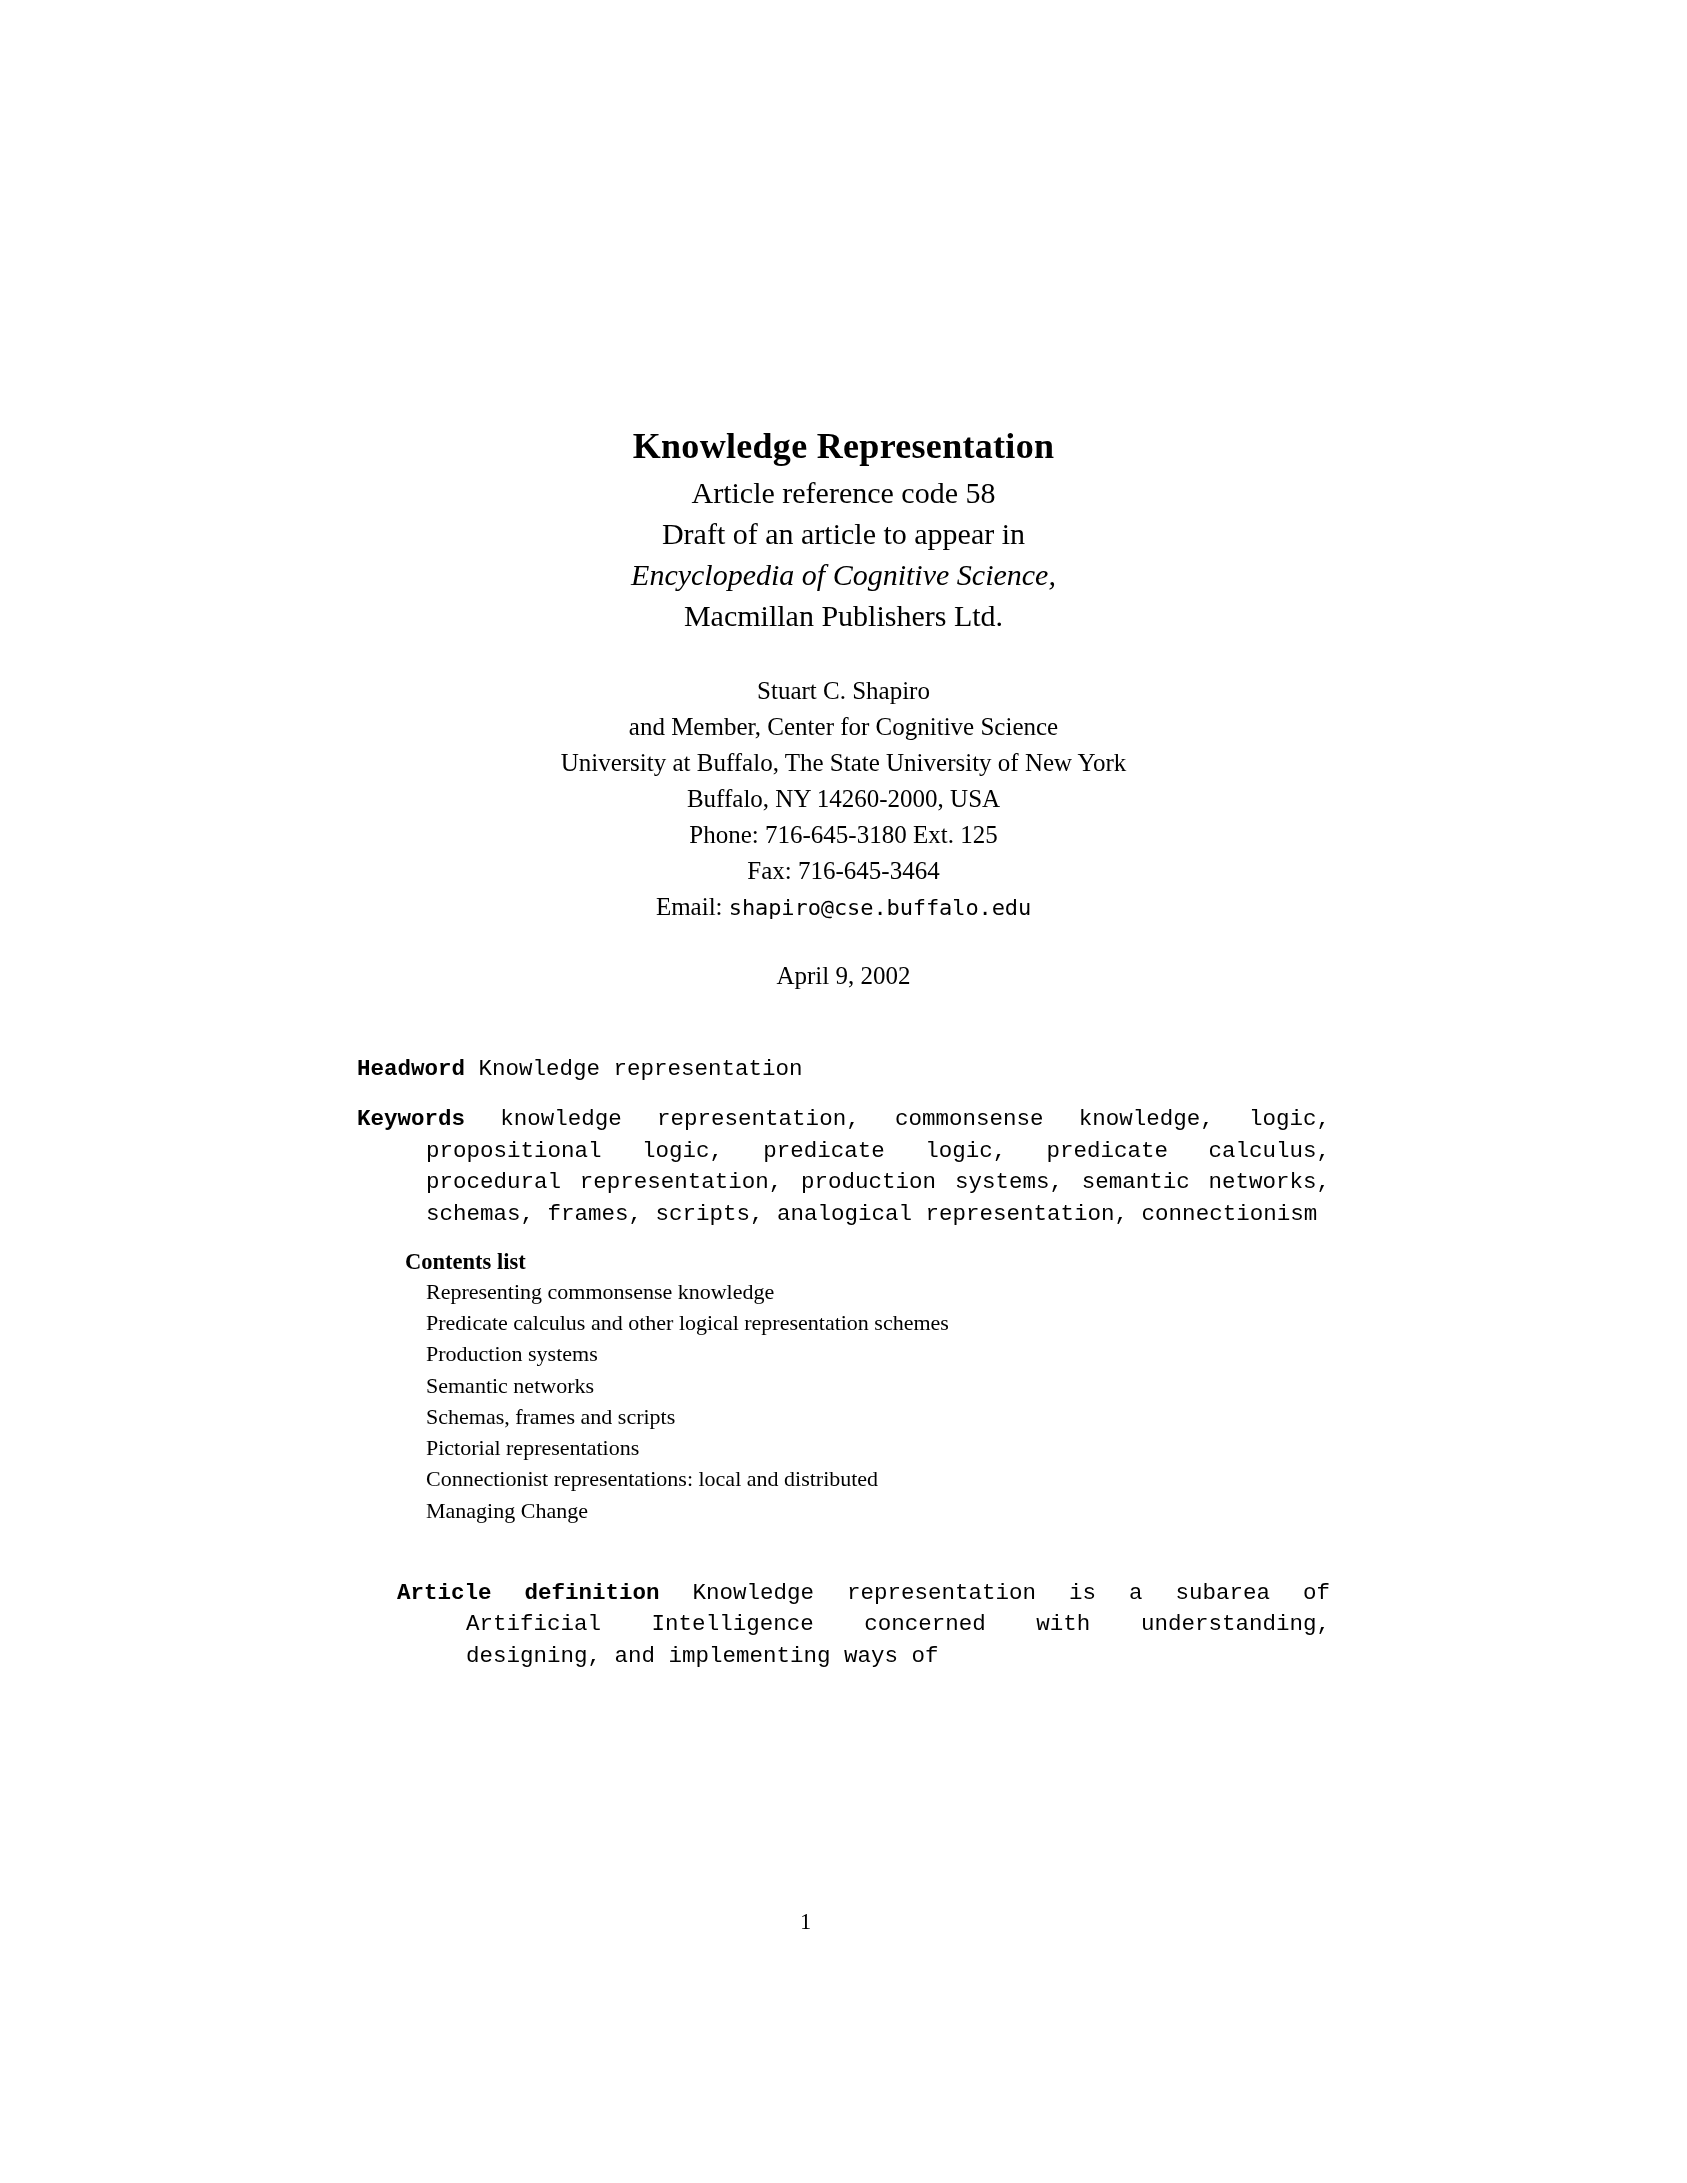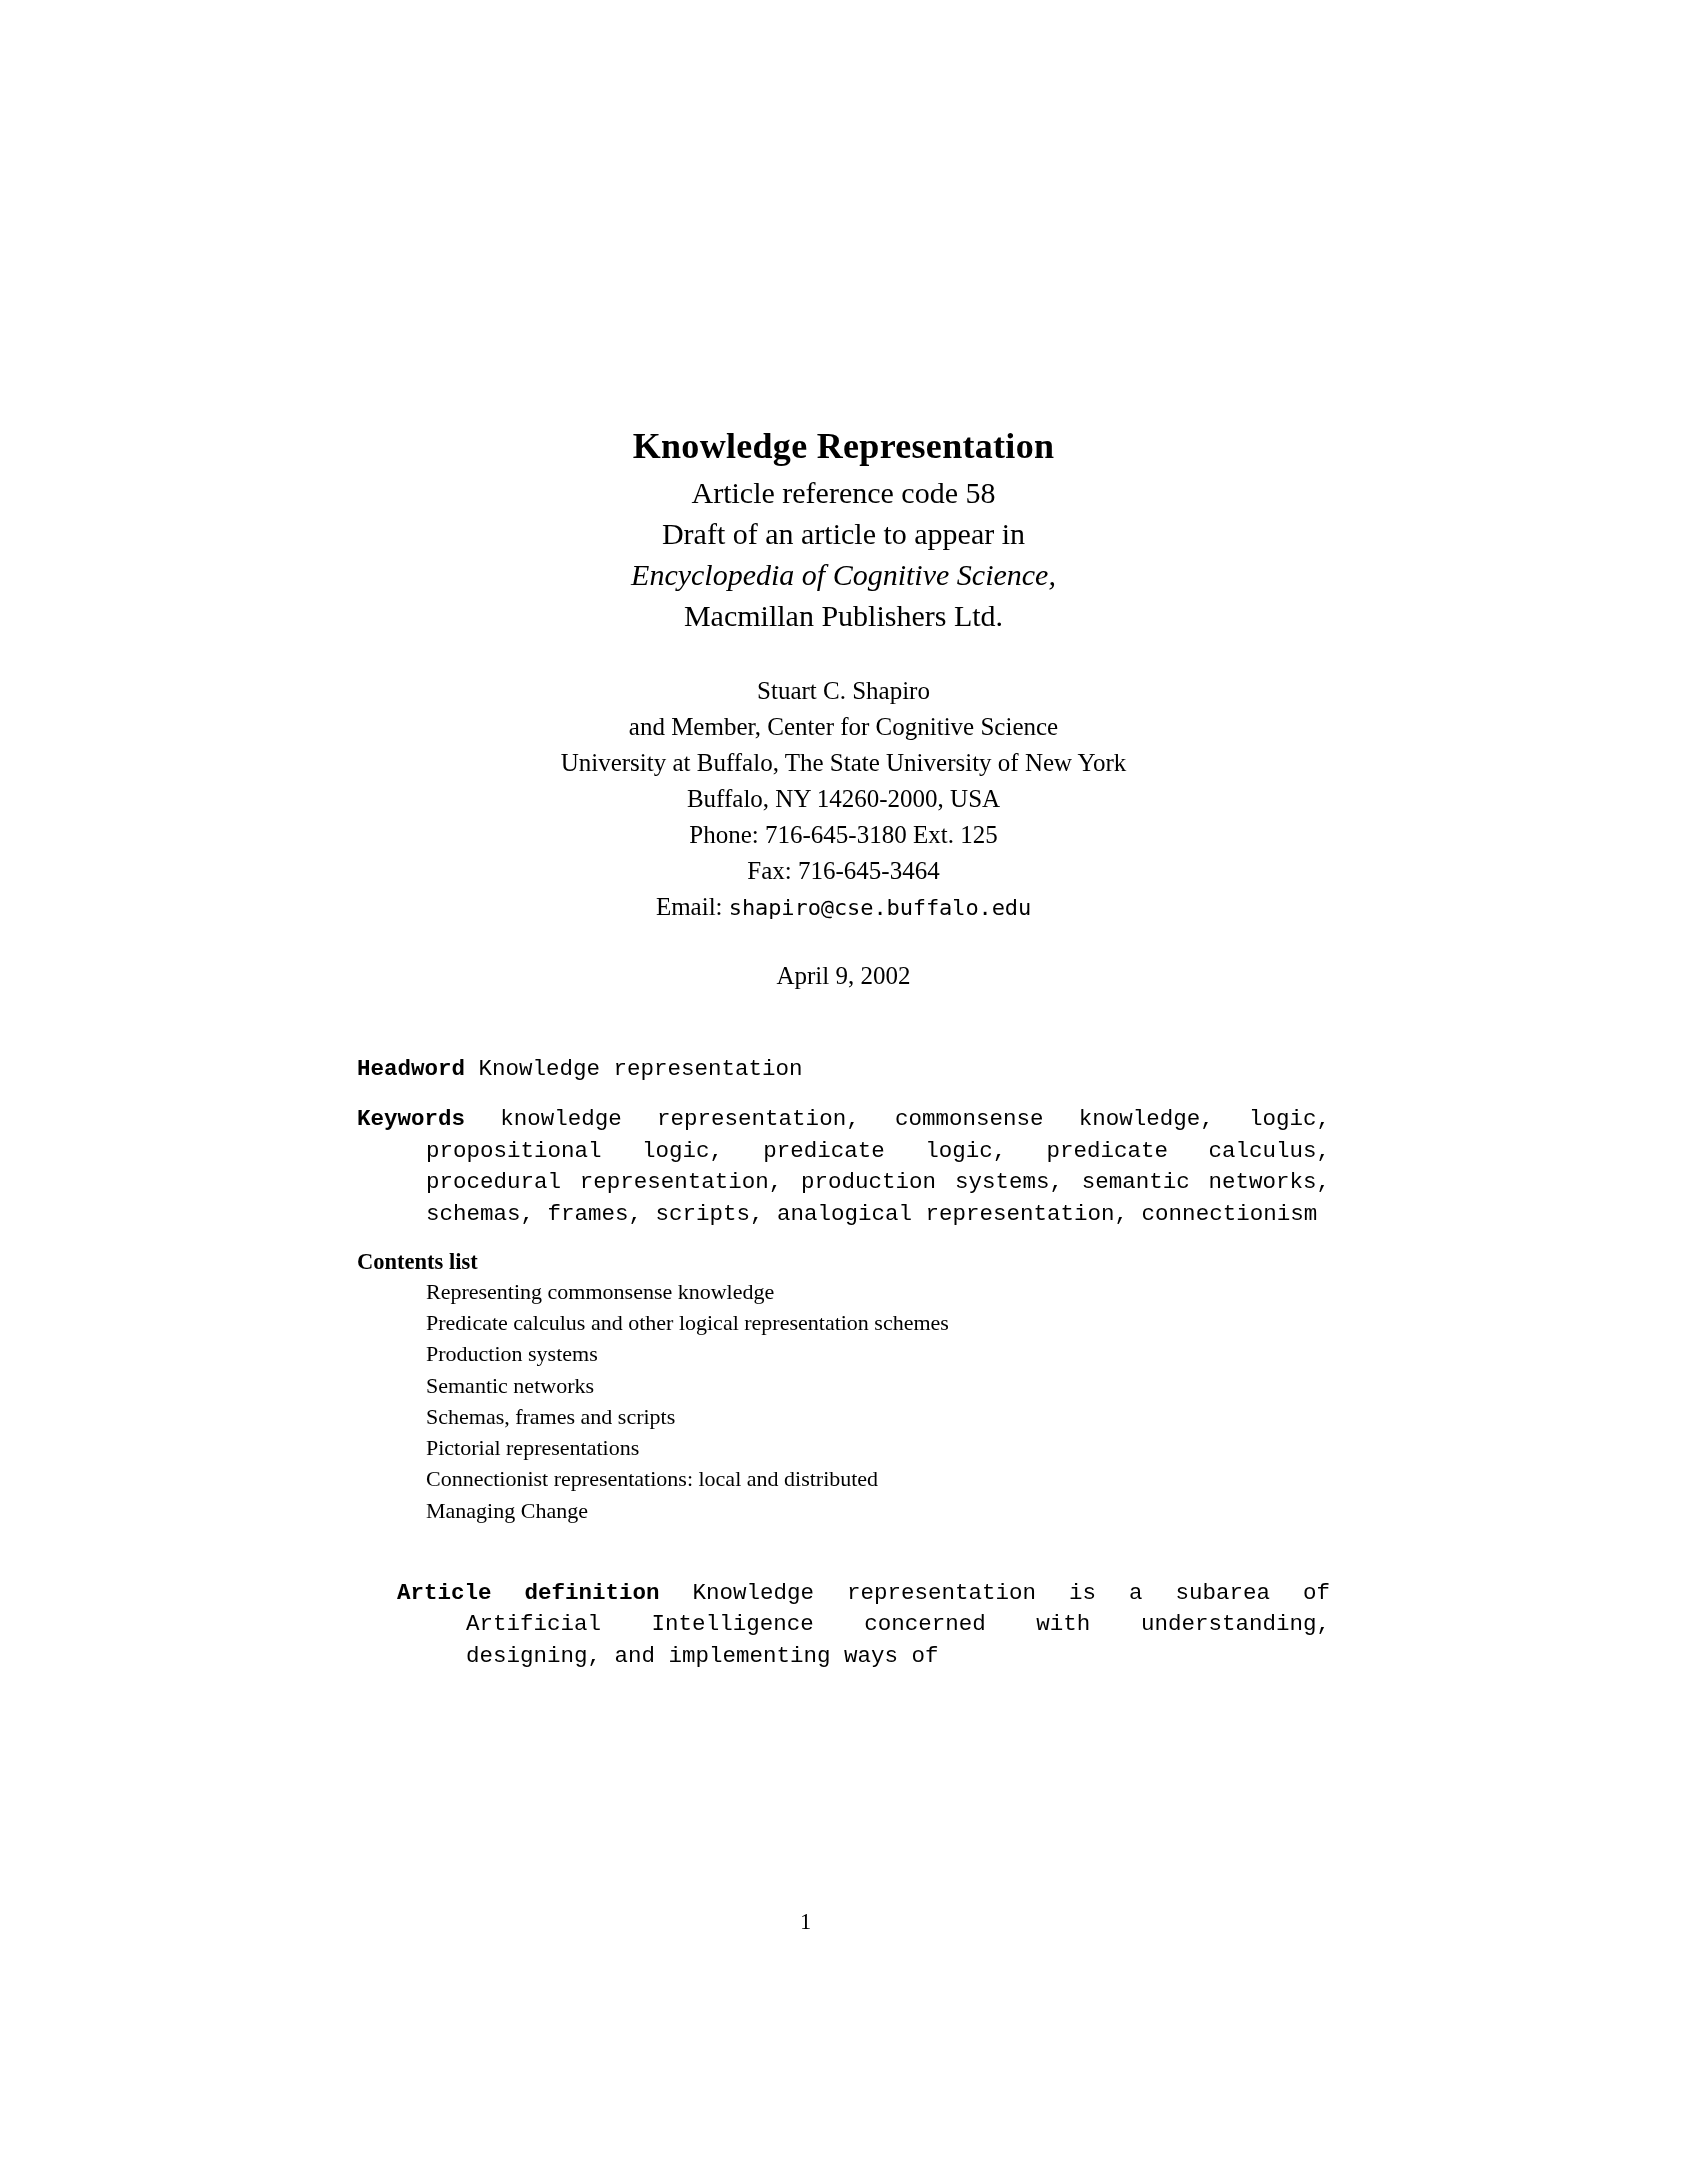--- a/index.html
+++ b/index.html
@@ -84,20 +84,21 @@
     padding-left: 69px;
     text-indent: -69px;
   }
   .label {
     font-weight: bold;
   }
   .contents-label {
     font-size: 22.5px;
     font-weight: bold;
     margin-bottom: 1.3px;
+    margin-left: 48px;
   }
   .contents-list {
     list-style: none;
     margin: 0;
     padding: 0 0 0 69px;
   }
   .contents-list li {
     font-size: 22px;
     line-height: 1.42;
   }

